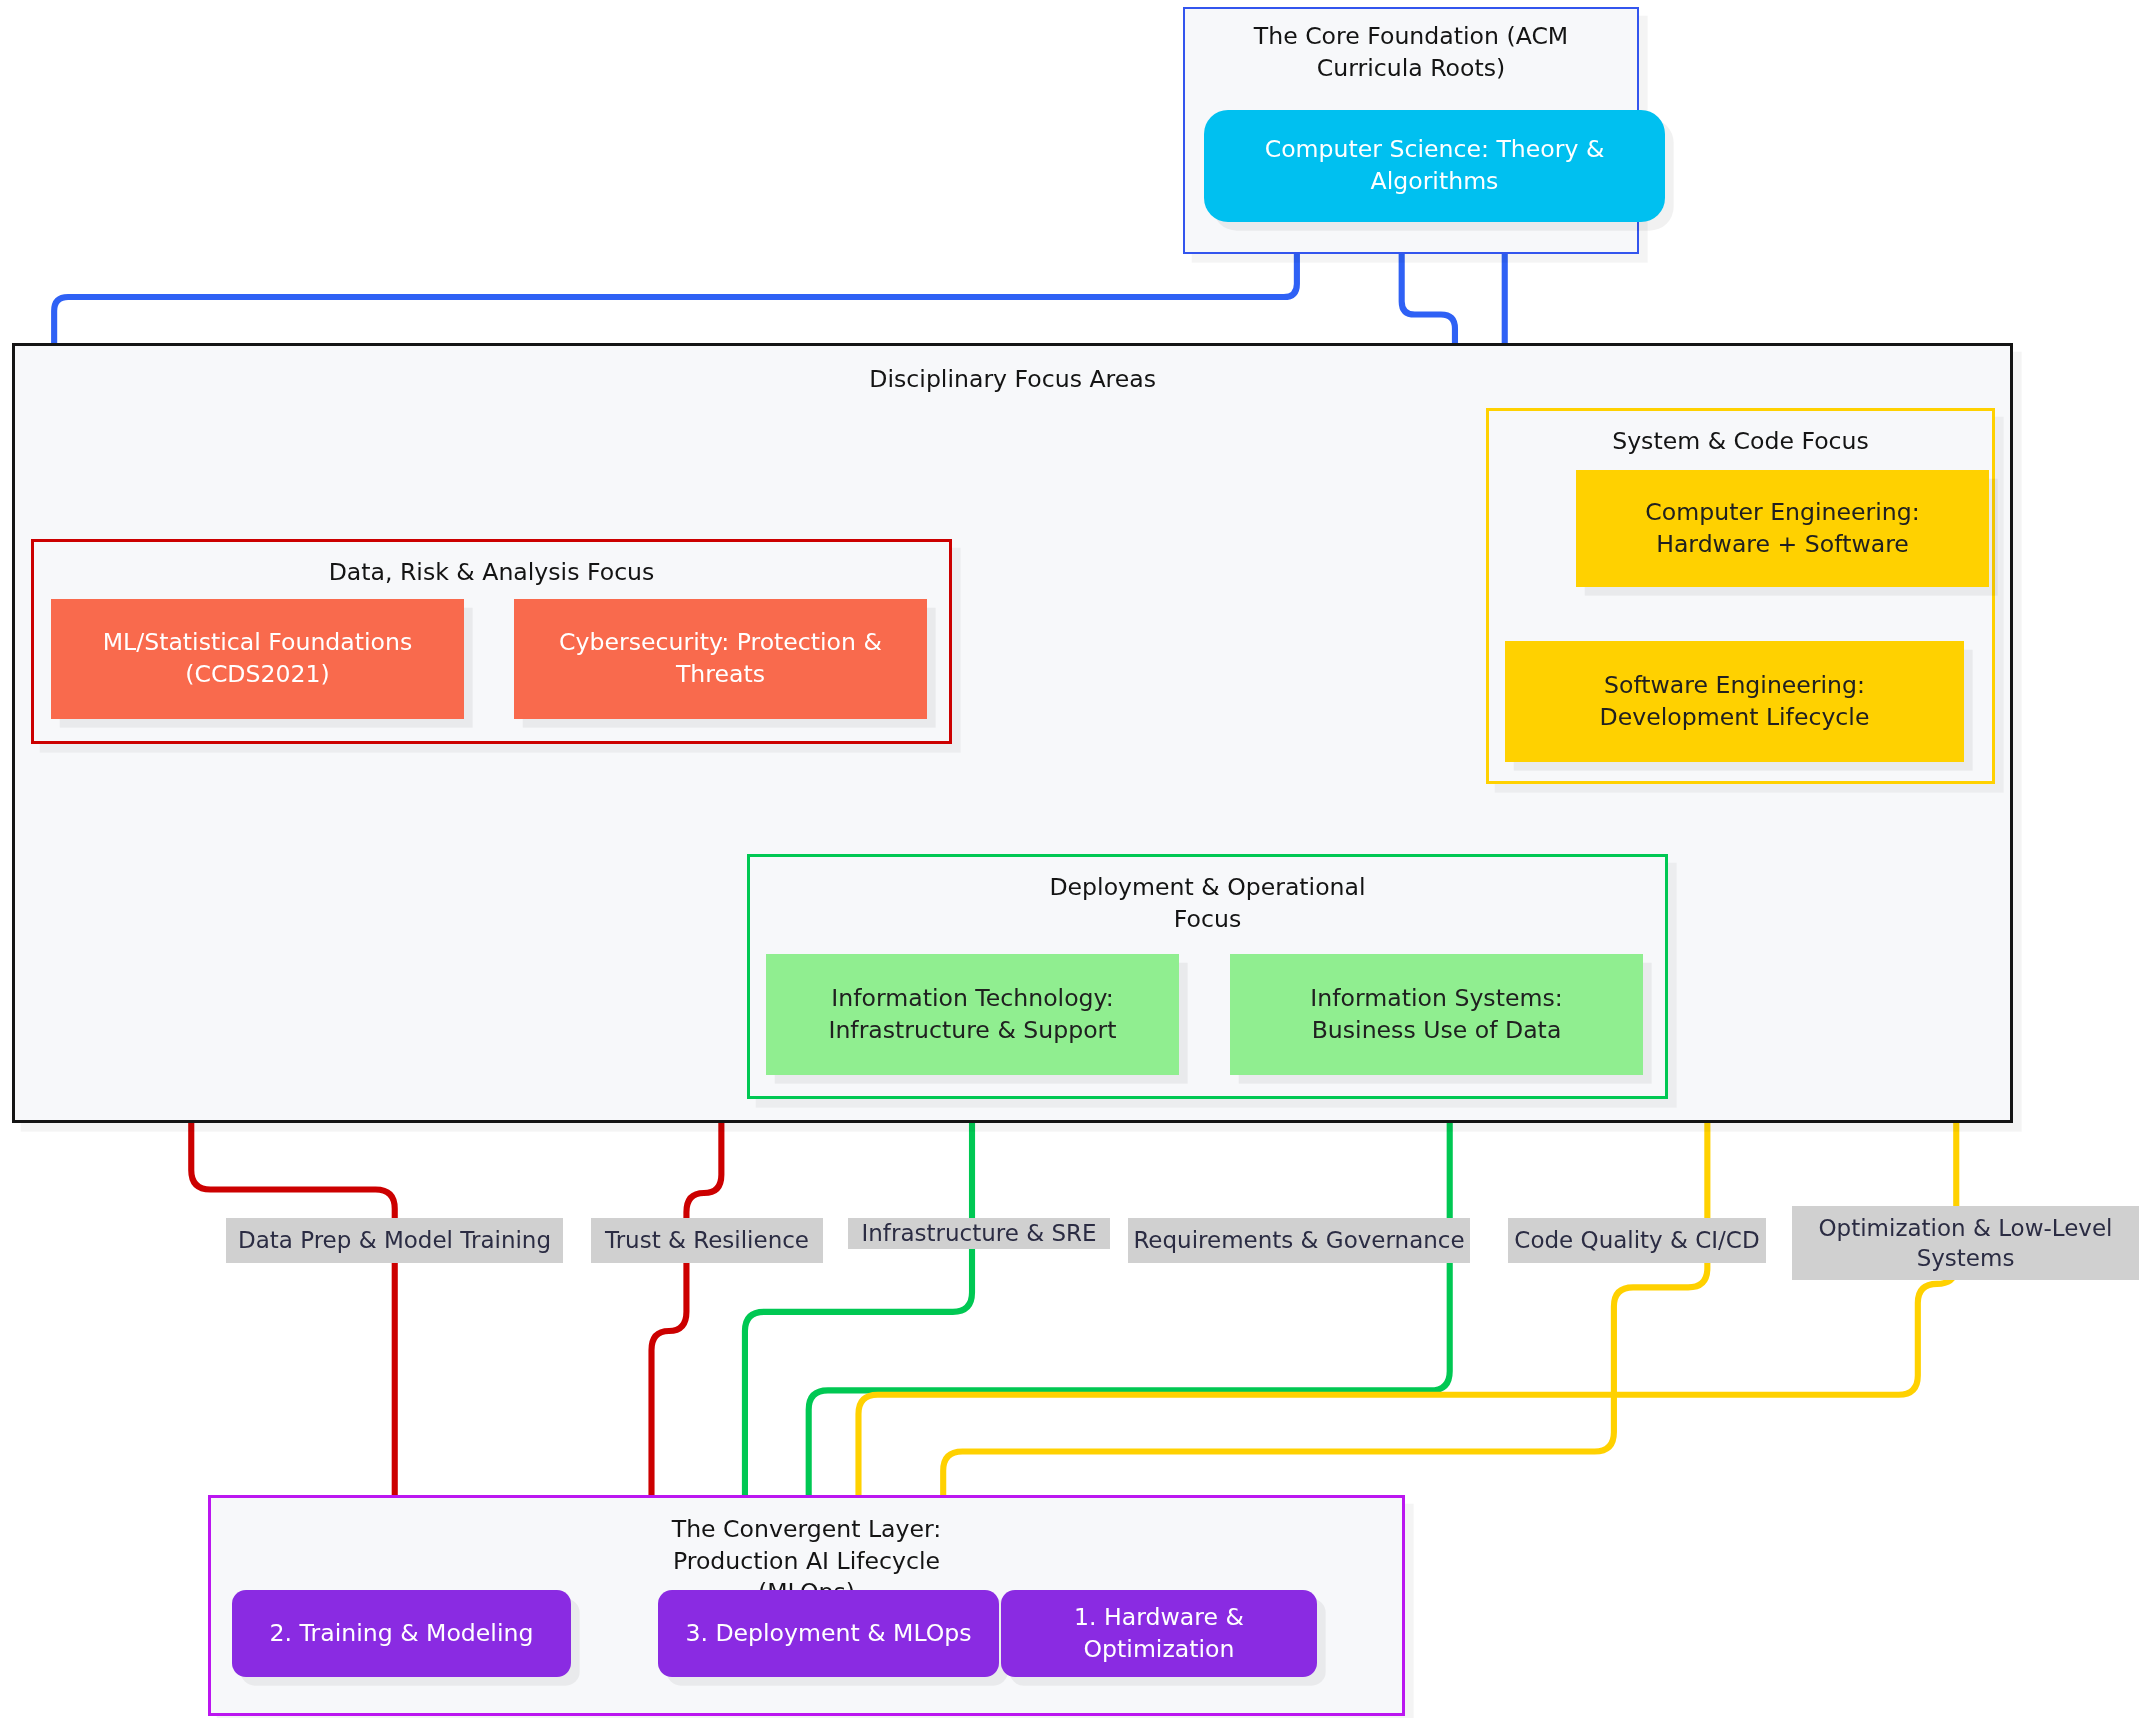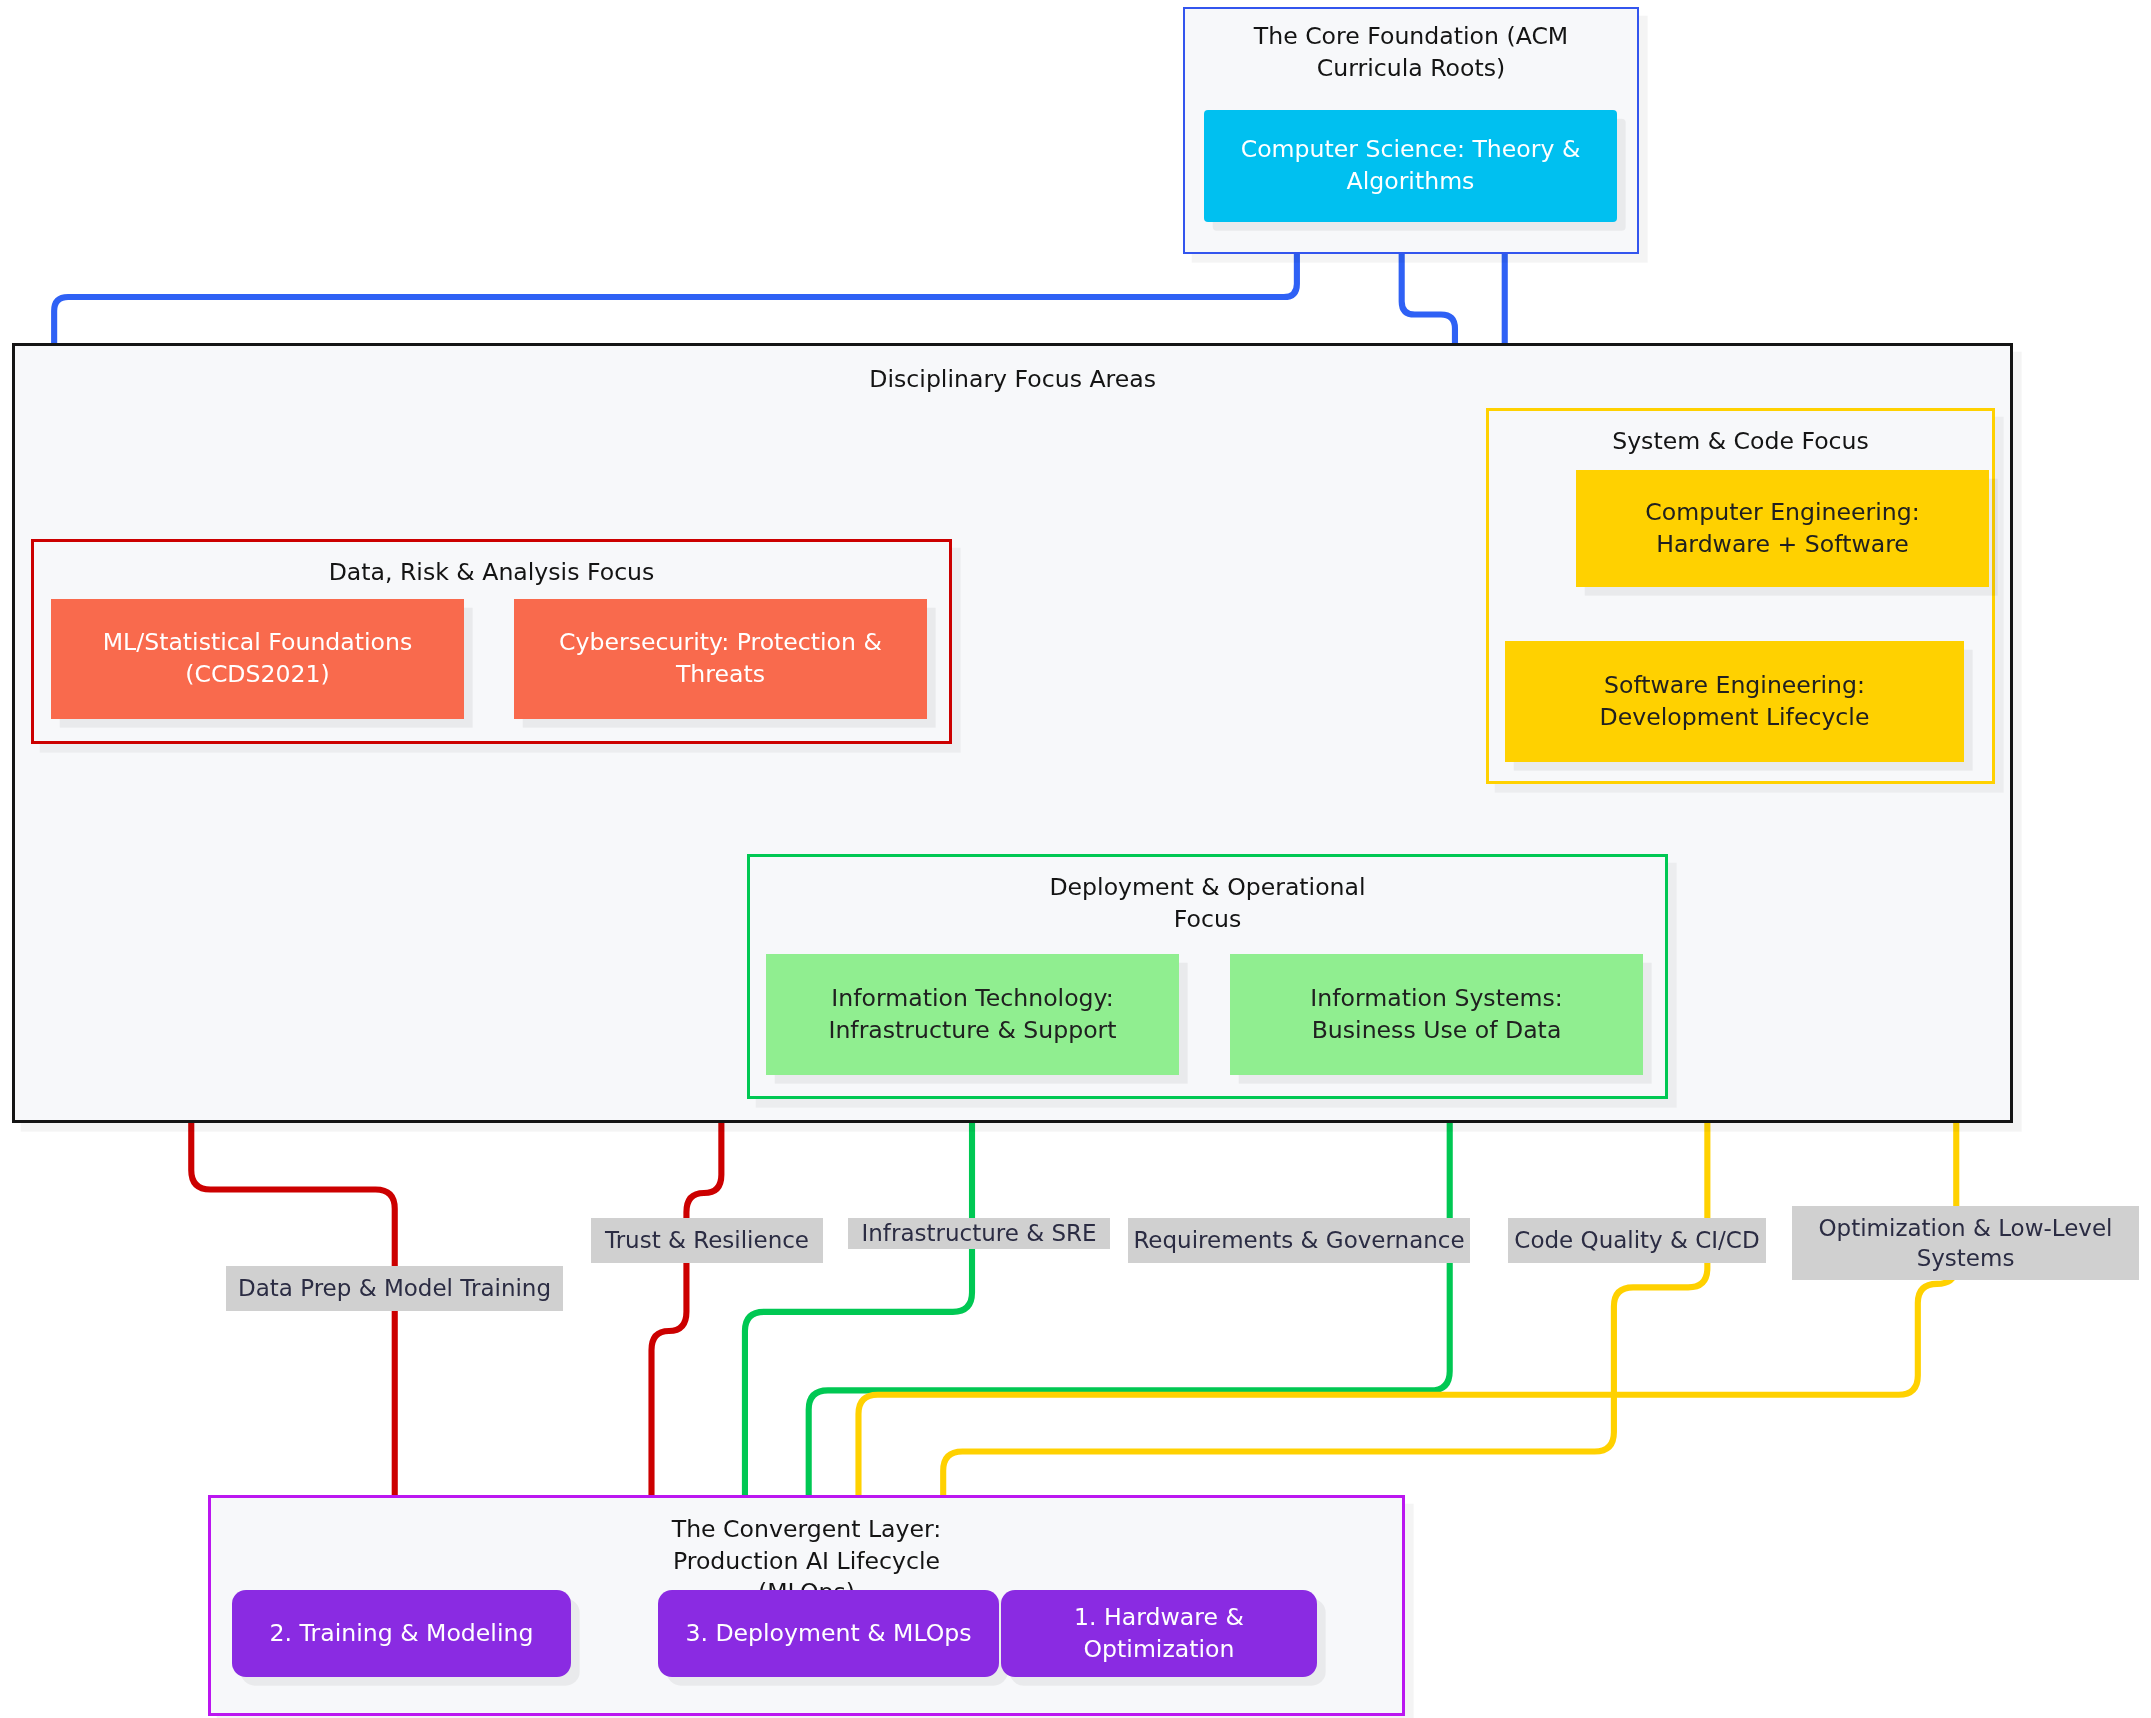--- a/index.html
+++ b/index.html
@@ -68,21 +68,21 @@
       <path stroke="#ffd100" marker-end="url(#ar-yellow)" d="M 1955 873 L 1955 1452 Q 1955 1474 1933 1474 L 1870 1474 Q 1848 1474 1848 1496 L 1848 1640 Q 1848 1662 1826 1662 L 1102 1662 Q 1080 1662 1080 1684 L 1080 1802"></path>
 
       <path stroke="#ffd100" marker-end="url(#ar-yellow)" d="M 2222 620 Q 2240 620 2240 642 L 2240 1448 Q 2240 1470 2218 1470 L 2218 1470 Q 2196 1470 2196 1492 L 2196 1575 Q 2196 1597 2174 1597 L 1005 1597 Q 983 1597 983 1619 L 983 1802"></path>
     </g>
   </svg>
 
   <div class="cluster" style="left:1183px;top:7px;width:456px;height:247px;border:2.6px solid #3355ee;box-shadow:8.7px 8.7px 0 0 rgba(0,0,0,0.045);">
     <div class="cluster-title" style="top:12.2px;">The Core Foundation (ACM
 Curricula Roots)</div>
   </div>
-  <div class="node" style="left:1204px;top:110px;width:413px;height:112px;background:#00c0f0;color:#ffffff;border-radius:4px;">
+  <div class="node" style="left:1204px;top:110px;width:461px;height:112px;background:#00c0f0;color:#ffffff;border-radius:24px;">
     <span>Computer Science: Theory &amp;
 Algorithms</span>
   </div>
 
   <div class="cluster" style="left:12.2px;top:343px;width:2001px;height:780px;border:3.5px solid #141414;box-shadow:8.7px 8.7px 0 0 rgba(0,0,0,0.045);">
     <div class="cluster-title" style="top:17.5px;">Disciplinary Focus Areas</div>
   </div>
 
   <div class="cluster" style="left:31px;top:539px;width:921px;height:205px;border:3.5px solid #cc0000;box-shadow:8.7px 8.7px 0 0 rgba(0,0,0,0.045);">
     <div class="cluster-title" style="top:15px;">Data, Risk &amp; Analysis Focus</div>
@@ -114,21 +114,21 @@
   </div>
   <div class="node" style="left:766px;top:954px;width:413px;height:121px;background:#90ee90;color:#202020;">
     <span>Information Technology:
 Infrastructure &amp; Support</span>
   </div>
   <div class="node" style="left:1230px;top:954px;width:413px;height:121px;background:#90ee90;color:#202020;">
     <span>Information Systems:
 Business Use of Data</span>
   </div>
 
-  <div class="edge-label" style="left:226px;top:1218px;width:337px;height:45px;margin-top:48px;">
+  <div class="edge-label" style="left:226px;top:1218px;width:337px;height:45px;">
     <span>Data Prep &amp; Model Training</span>
   </div>
   <div class="edge-label" style="left:591px;top:1218px;width:232px;height:45px;">
     <span>Trust &amp; Resilience</span>
   </div>
   <div class="edge-label" style="left:848px;top:1218px;width:262px;height:31px;">
     <span>Infrastructure &amp; SRE</span>
   </div>
   <div class="edge-label" style="left:1128px;top:1218px;width:342px;height:45px;">
     <span>Requirements &amp; Governance</span>

